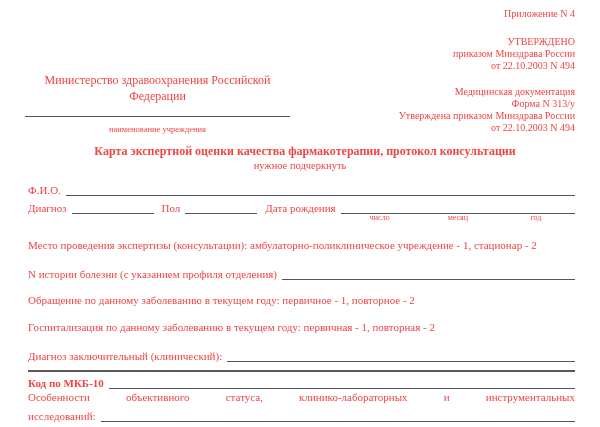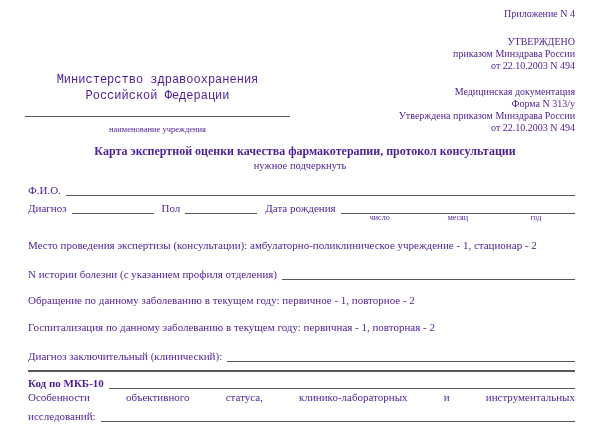--- a/index.html
+++ b/index.html
@@ -1,28 +1,28 @@
 <!DOCTYPE html>
 <html><head>
 <meta charset="utf-8">
 <style>
   html,body { margin:0; padding:0; background:#e9e9e9; }
   .page {
     position:relative; width:600px; height:427px; background:#ffffff;
-    font-family:"Liberation Serif","DejaVu Serif",serif; color:#4c1d95;
+    font-family:"Liberation Serif","DejaVu Serif",serif; color:#ef4444;
     overflow:hidden; margin:0 auto;
   }
   
   .appendix { position:absolute; top:8px; right:25px; font-size:10px; }
   .stamp { position:absolute; right:25px; text-align:right; font-size:10px; line-height:12px; }
   .stamp-approved { top:36px; }
   .stamp-meddoc  { top:86px; }
   
   .ministry-block { position:absolute; top:72px; left:25px; width:265px; text-align:center; }
-  .ministry-name { font-size:12px; line-height:16px; padding:0 12px;font-family:Liberation Mono, monospace; }
+  .ministry-name { font-size:12px; line-height:16px; padding:0 12px; }
   .sign-line { border-bottom:1px solid #555; height:12px; width:100%; }
   .sign-caption { font-size:8.5px; margin-top:7px; }
   
   .title-block { position:absolute; top:144px; left:0; right:0; text-align:center; }
   .doc-title { font-weight:bold; font-size:12px;padding-left:10px; }
   .doc-subtitle { font-size:10.5px; margin-top:1px; }
   
   .body { position:absolute; top:182px; left:28px; right:25px; font-size:11px; }
   .row { position:absolute; left:0; right:0; display:flex; align-items:flex-end; white-space:nowrap;justify-content:space-between; }
   .lbl { flex:0 0 auto; }

